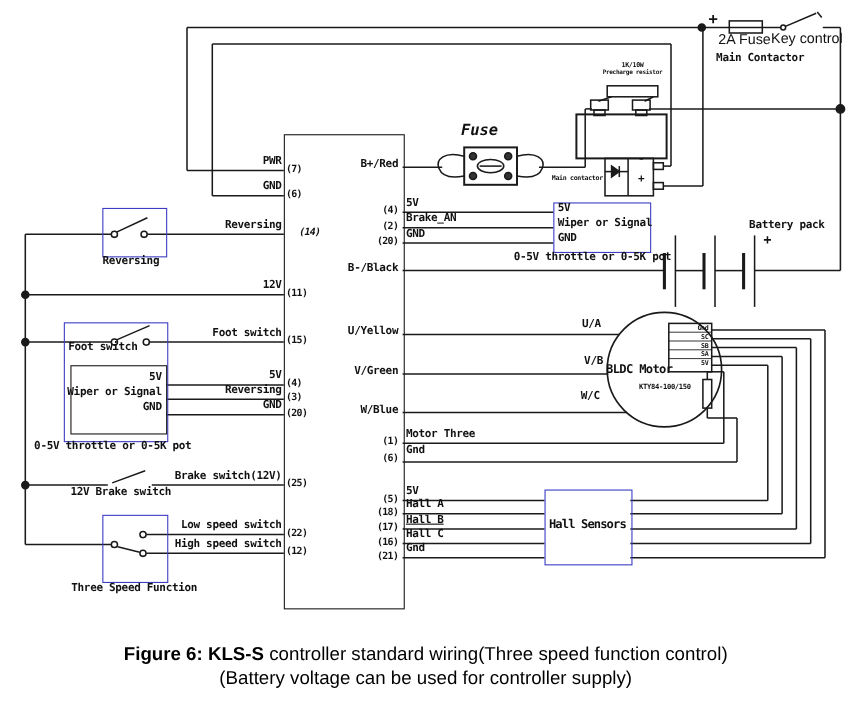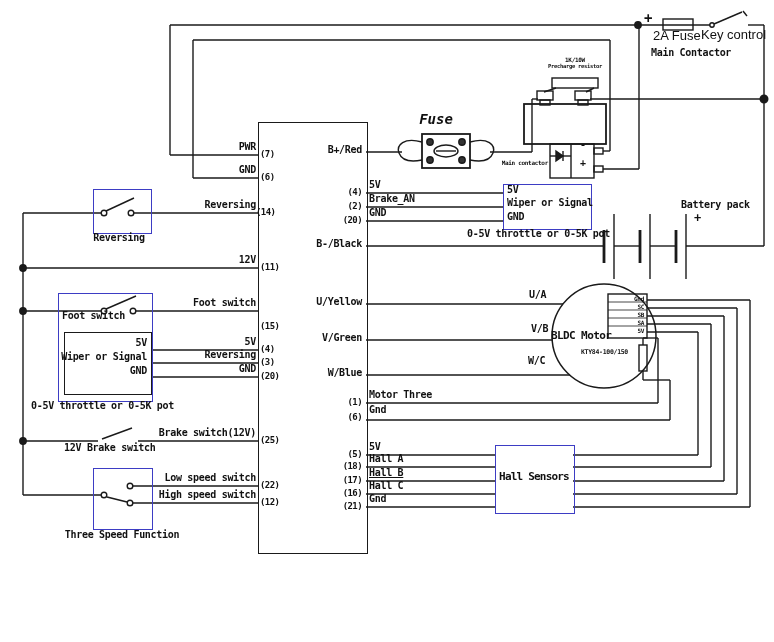--- a/index.html
+++ b/index.html
@@ -192,23 +192,23 @@
   <div class="lbl r" style="left:126px;top:298px;width:130px;">Foot switch</div>
   <div class="lbl r" style="left:126px;top:337px;width:130px;">5V</div>
   <div class="lbl r" style="left:126px;top:350px;width:130px;">Reversing</div>
   <div class="lbl r" style="left:126px;top:364px;width:130px;">GND</div>
   <div class="lbl r" style="left:126px;top:428px;width:130px;">Brake switch(12V)</div>
   <div class="lbl r" style="left:126px;top:473px;width:130px;">Low speed switch</div>
   <div class="lbl r" style="left:126px;top:490px;width:130px;">High speed switch</div>
 
   <div class="pin" style="left:260px;top:150px;">(7)</div>
   <div class="pin" style="left:260px;top:173px;">(6)</div>
-  <div class="pin" style="left:256px;top:208px;">(14)</div>
+  <div class="pin" style="left:272px;top:208px;font-style:italic;">(14)</div>
   <div class="pin" style="left:260px;top:263px;">(11)</div>
-  <div class="pin" style="left:260px;top:306px;margin-top:16px;">(15)</div>
+  <div class="pin" style="left:260px;top:306px;">(15)</div>
   <div class="pin" style="left:260px;top:345px;">(4)</div>
   <div class="pin" style="left:260px;top:358px;">(3)</div>
   <div class="pin" style="left:260px;top:372px;">(20)</div>
   <div class="pin" style="left:260px;top:436px;">(25)</div>
   <div class="pin" style="left:260px;top:481px;">(22)</div>
   <div class="pin" style="left:260px;top:498px;">(12)</div>
 
   <div class="lbl r" style="left:250px;top:145px;width:112px;">B+/Red</div>
   <div class="lbl r" style="left:250px;top:239px;width:112px;">B-/Black</div>
   <div class="lbl r" style="left:250px;top:297px;width:112px;">U/Yellow</div>
@@ -271,14 +271,18 @@
 
   <div class="lbl c" style="left:88px;top:233px;width:62px;">Reversing</div>
   <div class="lbl" style="left:62px;top:311px;">Foot switch</div>
   <div class="lbl r" style="left:60px;top:338px;width:87px;">5V</div>
   <div class="lbl r" style="left:60px;top:352px;width:87px;">Wiper or Signal</div>
   <div class="lbl r" style="left:60px;top:366px;width:87px;">GND</div>
   <div class="lbl" style="left:31px;top:401px;">0-5V throttle or 0-5K pot</div>
   <div class="lbl" style="left:64px;top:443px;">12V Brake switch</div>
   <div class="lbl c" style="left:62px;top:530px;width:120px;">Three Speed Function</div>
 
+  <div class="caption" style="top:584px;">
+    <span style="font-weight:bold;">Figure 6: KLS-S</span><span> controller standard wiring(Three speed function control)</span><br>
+    <span>(Battery voltage can be used for controller supply)</span>
+  </div>
 
 </div>
 
 </body></html>

